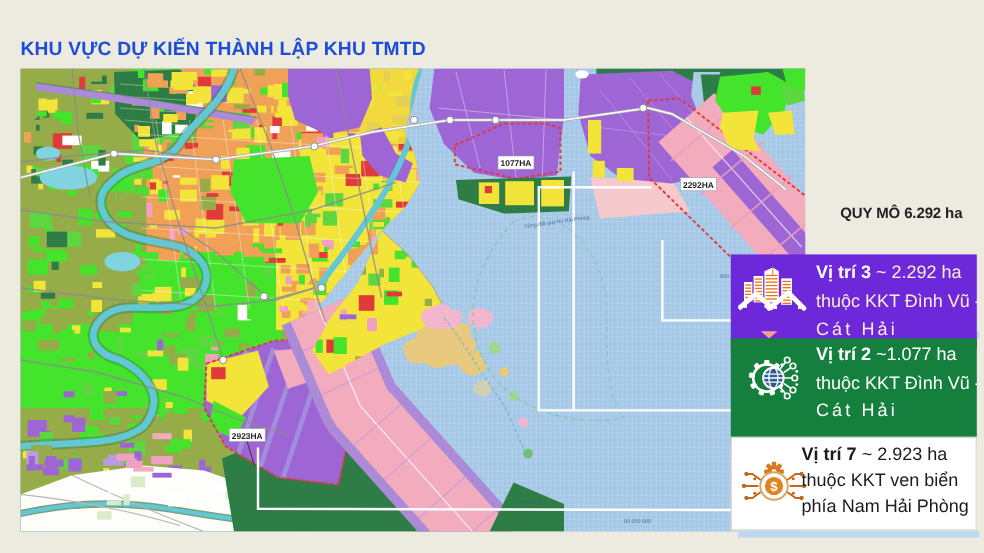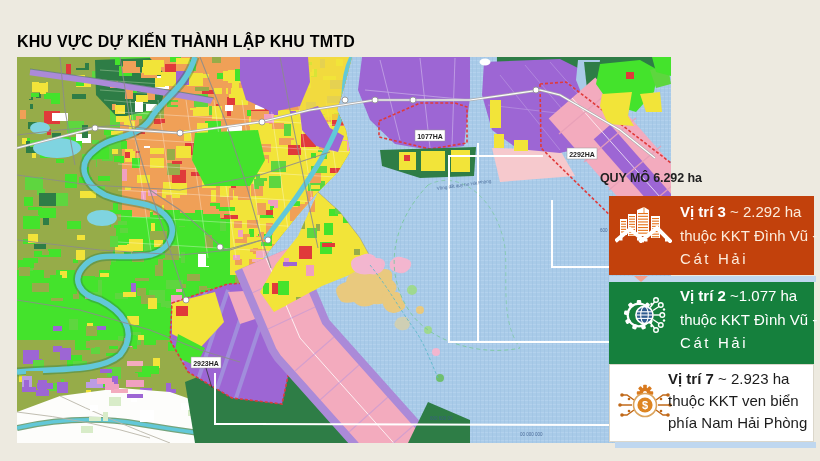--- a/index.html
+++ b/index.html
@@ -1,17 +1,17 @@
 <!DOCTYPE html>
 <html><head><meta charset="utf-8">
 <style>
 *{margin:0;padding:0;box-sizing:border-box}
 body{width:820px;height:461px;background:#edeae0;font-family:"Liberation Sans",sans-serif;position:relative;overflow:hidden}
-.title{position:absolute;left:17px;top:33px;font-size:16px;font-weight:bold;color:#000000;letter-spacing:0.2px}
-.quymo{position:absolute;left:600px;top:171px;width:202px;font-size:12.5px;font-weight:bold;color:#222;letter-spacing:-0.1px}
+.title{position:absolute;left:17px;top:33px;font-size:16px;font-weight:bold;color:#1d4ed8;letter-spacing:0.2px}
+.quymo{position:absolute;left:600px;top:171px;width:202px;text-align:right;font-size:12.5px;font-weight:bold;color:#222;letter-spacing:-0.1px}
 .box{position:absolute;left:609px;width:205px;color:#fff}
 .btxt{position:absolute;left:71px;top:4px;font-size:15px;line-height:23.5px;white-space:nowrap}
 .shadow{position:absolute;background:#bfd7ef}
 </style></head>
 <body>
 <div class="title">KHU VỰC DỰ KIẾN THÀNH LẬP KHU TMTD</div>
 <svg width="654" height="386" viewBox="17 57 654 386" style="position:absolute;left:17px;top:57px">
     <rect x="17" y="57" width="654" height="386" fill="#a9cbe8"></rect>
     <defs>
       <pattern id="seatex" width="4" height="4" patternUnits="userSpaceOnUse">
@@ -916,21 +916,21 @@
     <g font-family="Liberation Sans, sans-serif" font-size="4.5" fill="#3a5a8a" opacity="0.85">
       <text x="437" y="190" transform="rotate(-8 437 190)">Vùng đất quy ho Hải Phòng</text>
       <text x="600" y="232">600 600 000</text>
       <text x="430" y="420">600 600 00</text>
       <text x="520" y="436">00 000 000</text>
     </g>
   </svg>
 <div class="quymo">QUY MÔ 6.292 ha</div>
 <div class="shadow" style="left:609px;top:276px;width:207px;height:6px"></div>
 <div class="shadow" style="left:615px;top:442px;width:201px;height:6px"></div>
-<div class="box" style="top:196px;height:79px;background:#c2410c">
+<div class="box" style="top:212px;height:79px;background:#6d28d9">
 <svg width="57" height="37" viewBox="0 0 57 37" style="position:absolute;left:6px;top:10px">
 <g fill="#ffffff">
         <rect x="5" y="13" width="7" height="16"></rect>
         <rect x="13" y="8" width="8" height="22"></rect>
         <polygon points="22,4 29,1 34,4 34,30 22,30"></polygon>
         <rect x="36" y="10" width="9" height="22"></rect>
       </g>
       <rect x="6" y="15.0" width="5" height="1.1" fill="#e6731a"></rect>
       <rect x="6" y="17.6" width="5" height="1.1" fill="#e6731a"></rect>
       <rect x="6" y="20.2" width="5" height="1.1" fill="#e6731a"></rect>

